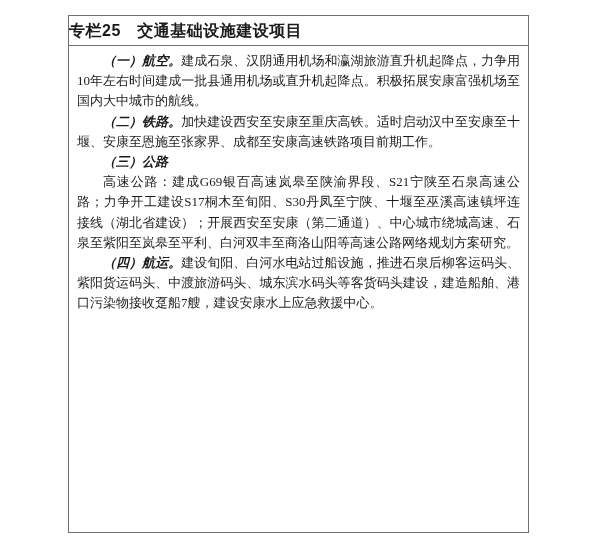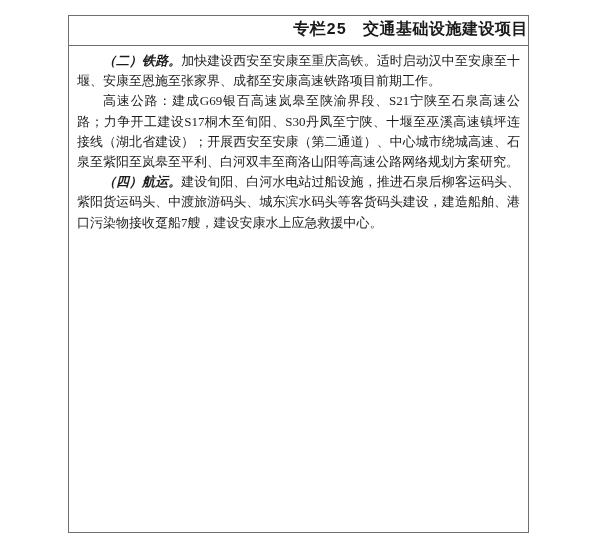--- a/index.html
+++ b/index.html
@@ -24,25 +24,25 @@
     width: 461px;
     height: 518px;
     border: 1px solid #6f6f6f;
     box-sizing: border-box;
     background: #ffffff;
   }
   .panel-title {
     height: 29px;
     line-height: 29px;
     border-bottom: 1px solid #6f6f6f;
-    text-align: right;
+    text-align: left;
     font-weight: bold;
     font-size: 16px;
     color: #1a1a1a;
-    font-family: Liberation Mono, monospace;
+    font-family: Liberation Sans, sans-serif;
     letter-spacing: 0.5px;
   }
   .panel-body {
     padding: 5px 8px 4px 8px;
     font-size: 13px;
     line-height: 20.2px;
     color: #1c1c1c;
     text-align: justify;
   }
   .para {
@@ -61,23 +61,25 @@
 </head>
 <body>
 
 <div class="page">
   <div class="panel">
 
     <div class="panel-title">专栏25　交通基础设施建设项目</div>
 
     <div class="panel-body">
 
+      <p class="para"><span class="lead-item">（一）航空。</span><span>建成石泉、汉阴通用机场和瀛湖旅游直升机起降点，力争用10年左右时间建成一批县通用机场或直升机起降点。积极拓展安康富强机场至国内大中城市的航线。</span></p>
 
       <p class="para"><span class="lead-item">（二）铁路。</span><span>加快建设西安至安康至重庆高铁。适时启动汉中至安康至十堰、安康至恩施至张家界、成都至安康高速铁路项目前期工作。</span></p>
 
+      <p class="para"><span class="lead-item">（三）公路</span><span></span></p>
 
       <p class="para"><span class="lead-sub">高速公路：</span><span>建成G69银百高速岚皋至陕渝界段、S21宁陕至石泉高速公路；力争开工建设S17桐木至旬阳、S30丹凤至宁陕、十堰至巫溪高速镇坪连接线（湖北省建设）；开展西安至安康（第二通道）、中心城市绕城高速、石泉至紫阳至岚皋至平利、白河双丰至商洛山阳等高速公路网络规划方案研究。</span></p>
 
 
 
       <p class="para"><span class="lead-item">（四）航运。</span><span>建设旬阳、白河水电站过船设施，推进石泉后柳客运码头、紫阳货运码头、中渡旅游码头、城东滨水码头等客货码头建设，建造船舶、港口污染物接收趸船7艘，建设安康水上应急救援中心。</span></p>
 
 
     </div>
   </div>

